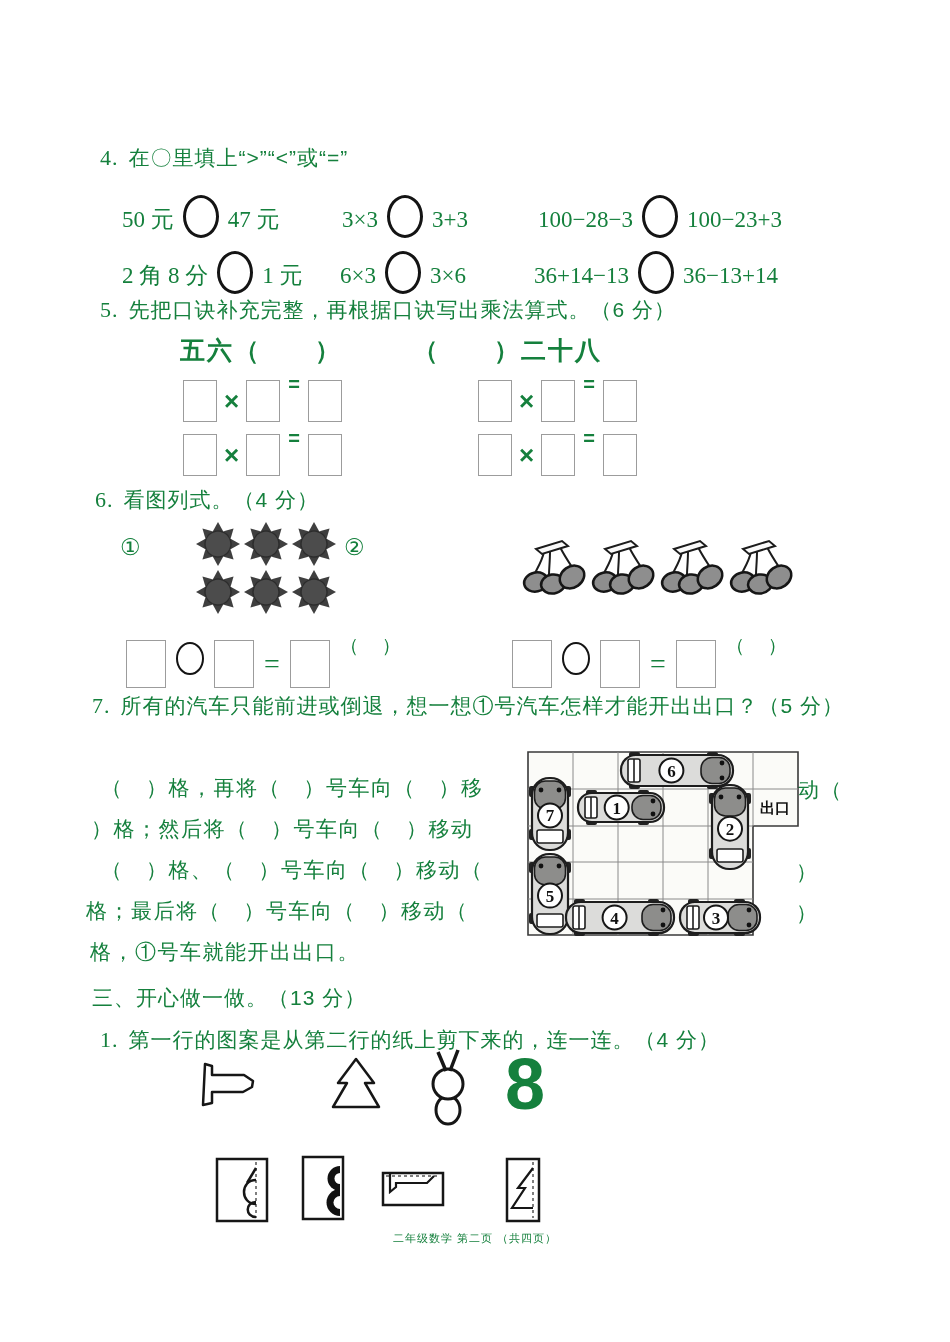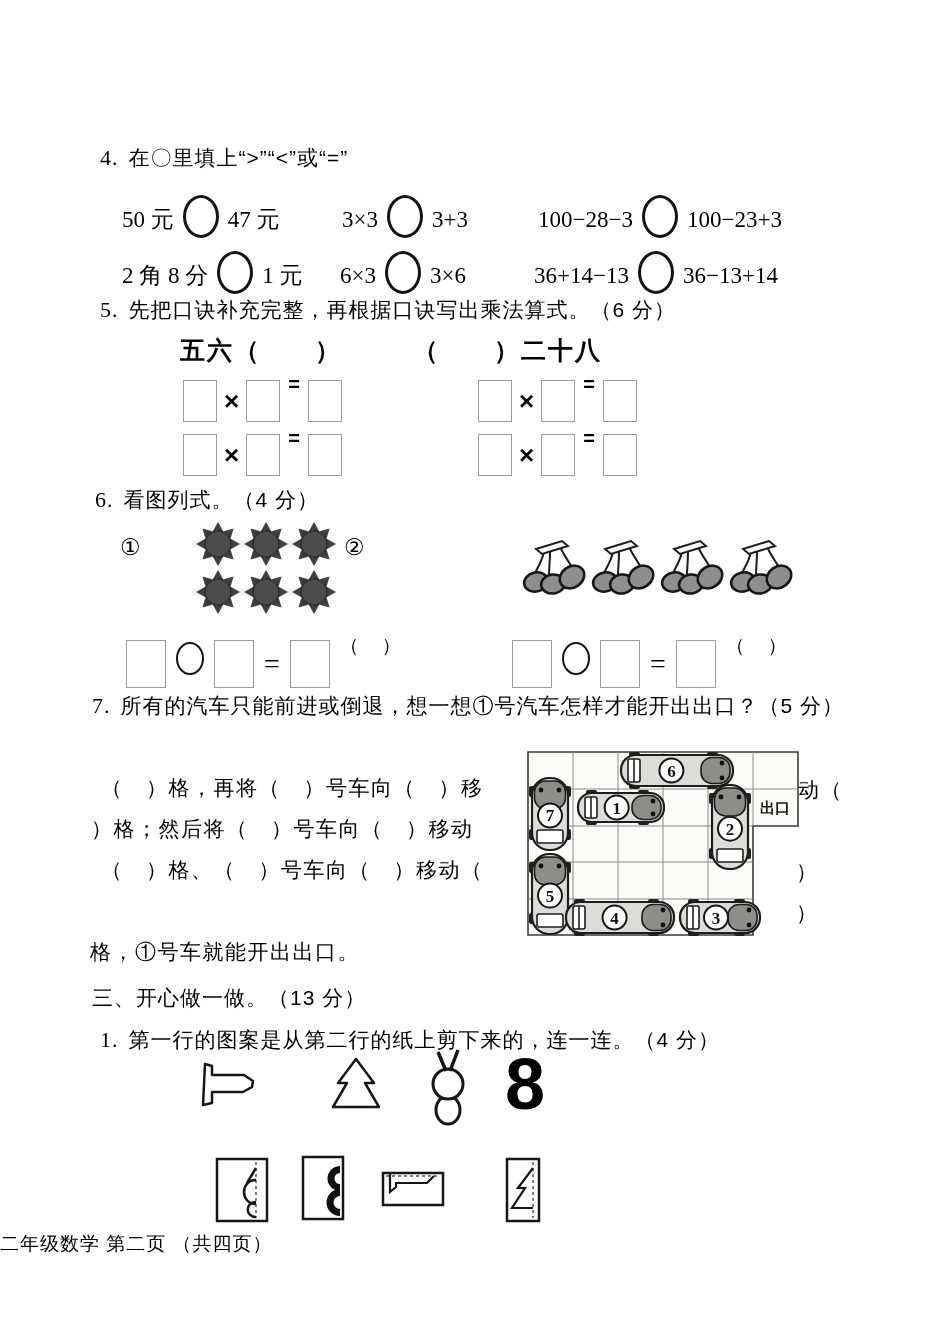--- a/index.html
+++ b/index.html
@@ -1,37 +1,37 @@
 <!DOCTYPE html>
 <html><head>
 <meta charset="utf-8">
 <style>
   html,body{margin:0;padding:0;background:#fff;}
-  .page{position:relative;width:950px;height:1342px;background:#ffffff;color:#000000;
+  .page{position:relative;width:950px;height:1342px;background:#ffffff;color:#15803d;
         font-family:"Liberation Sans",sans-serif;overflow:hidden;}
   .abs{position:absolute;}
   .h{font-size:21px;letter-spacing:1px;white-space:nowrap;}
   .expr{font-family:"Liberation Serif",serif;font-size:23px;}
   .qnum{font-family:"Liberation Serif",serif;font-size:22px;margin-right:10px;}
   .cmp{display:inline-block;width:30px;height:37px;border:3px solid #141414;border-radius:50%;
        vertical-align:-11px;margin:0 9px;background:#fff;}
   .hint{font-size:25px;font-weight:600;letter-spacing:2px;white-space:nowrap;}
   .abox{display:inline-block;width:32px;height:40px;border:1.6px solid #9c9c9c;background:#fff;
         vertical-align:middle;}
   .abox.big{width:38px;height:46px;}
   .times{font-size:26px;font-weight:700;margin:0 7px;vertical-align:middle;}
   .eqraise{display:inline-block;font-size:20px;font-weight:600;position:relative;top:-14px;margin:0 8px;}
   .eq6{font-size:28px;margin:0 10px;vertical-align:middle;font-family:"Liberation Serif",serif;}
   .circ{display:inline-block;width:24px;height:29px;border:2.5px solid #141414;border-radius:50%;
         vertical-align:-7px;margin:0 10px;background:#fff;}
   .sup{display:inline-block;font-size:19px;position:relative;top:-16px;margin-left:10px;letter-spacing:2px;}
   .clab{font-size:23px;}
   .q7line{font-size:21px;letter-spacing:1.5px;white-space:nowrap;}
   .eight{font-size:72px;font-weight:800;line-height:1;}
-  .footer{position:absolute;left:0;right:0;top:1231px;text-align:left;font-size:19px;letter-spacing:1px;}
+  .footer{position:absolute;left:0;right:0;top:1231px;text-align:center;font-size:11px;letter-spacing:1px;}
 </style>
 </head>
 <body>
 
 <svg width="0" height="0" style="position:absolute" aria-hidden="true">
   <defs>
     <g id="sun">
       <g fill="#3f3f3f">
         <polygon points="0,-22 -5,-13 5,-13"></polygon>
         <polygon points="0,-22 -5,-13 5,-13" transform="rotate(45)"></polygon>
@@ -98,20 +98,21 @@
 
   <div class="abs" style="left:126px;top:640px"><span class="abox big"></span><span class="circ"></span><span class="abox big"></span><span class="eq6">=</span><span class="abox big"></span><span class="sup">（　）</span></div>
   <div class="abs" style="left:512px;top:640px"><span class="abox big"></span><span class="circ"></span><span class="abox big"></span><span class="eq6">=</span><span class="abox big"></span><span class="sup">（　）</span></div>
 
   <div class="abs h" style="left:92px;top:692px"><span class="qnum">7.</span><span>所有的汽车只能前进或倒退，想一想①号汽车怎样才能开出出口？（5 分）</span></div>
   <div class="abs q7line" style="left:101px;top:774px">（　）格，再将（　）号车向（　）移</div>
   <div class="abs q7line" style="left:798px;top:776px">动（</div>
   <div class="abs q7line" style="left:101px;top:856px">（　）格、（　）号车向（　）移动（</div>
   <div class="abs q7line" style="left:91px;top:815px">）格；然后将（　）号车向（　）移动</div>
   <div class="abs q7line" style="left:796px;top:858px">）</div>
+  <div class="abs q7line" style="left:86px;top:897px">格；最后将（　）号车向（　）移动（</div>
   <div class="abs q7line" style="left:796px;top:899px">）</div>
   <div class="abs q7line" style="left:90px;top:938px">格，①号车就能开出出口。</div>
 
   <svg id="parking" class="abs" style="left:526px;top:750px" width="276" height="190" viewBox="0 0 276 190">
     <polygon points="2,2 272,2 272,76 227,76 227,185 2,185" fill="#fbfbf8" stroke="#3a3a3a" stroke-width="1.6"></polygon>
     <g stroke="#8a8a8a" stroke-width="1">
       <line x1="47" y1="2" x2="47" y2="185"></line>
       <line x1="92" y1="2" x2="92" y2="185"></line>
       <line x1="137" y1="2" x2="137" y2="185"></line>
       <line x1="182" y1="2" x2="182" y2="185"></line>

